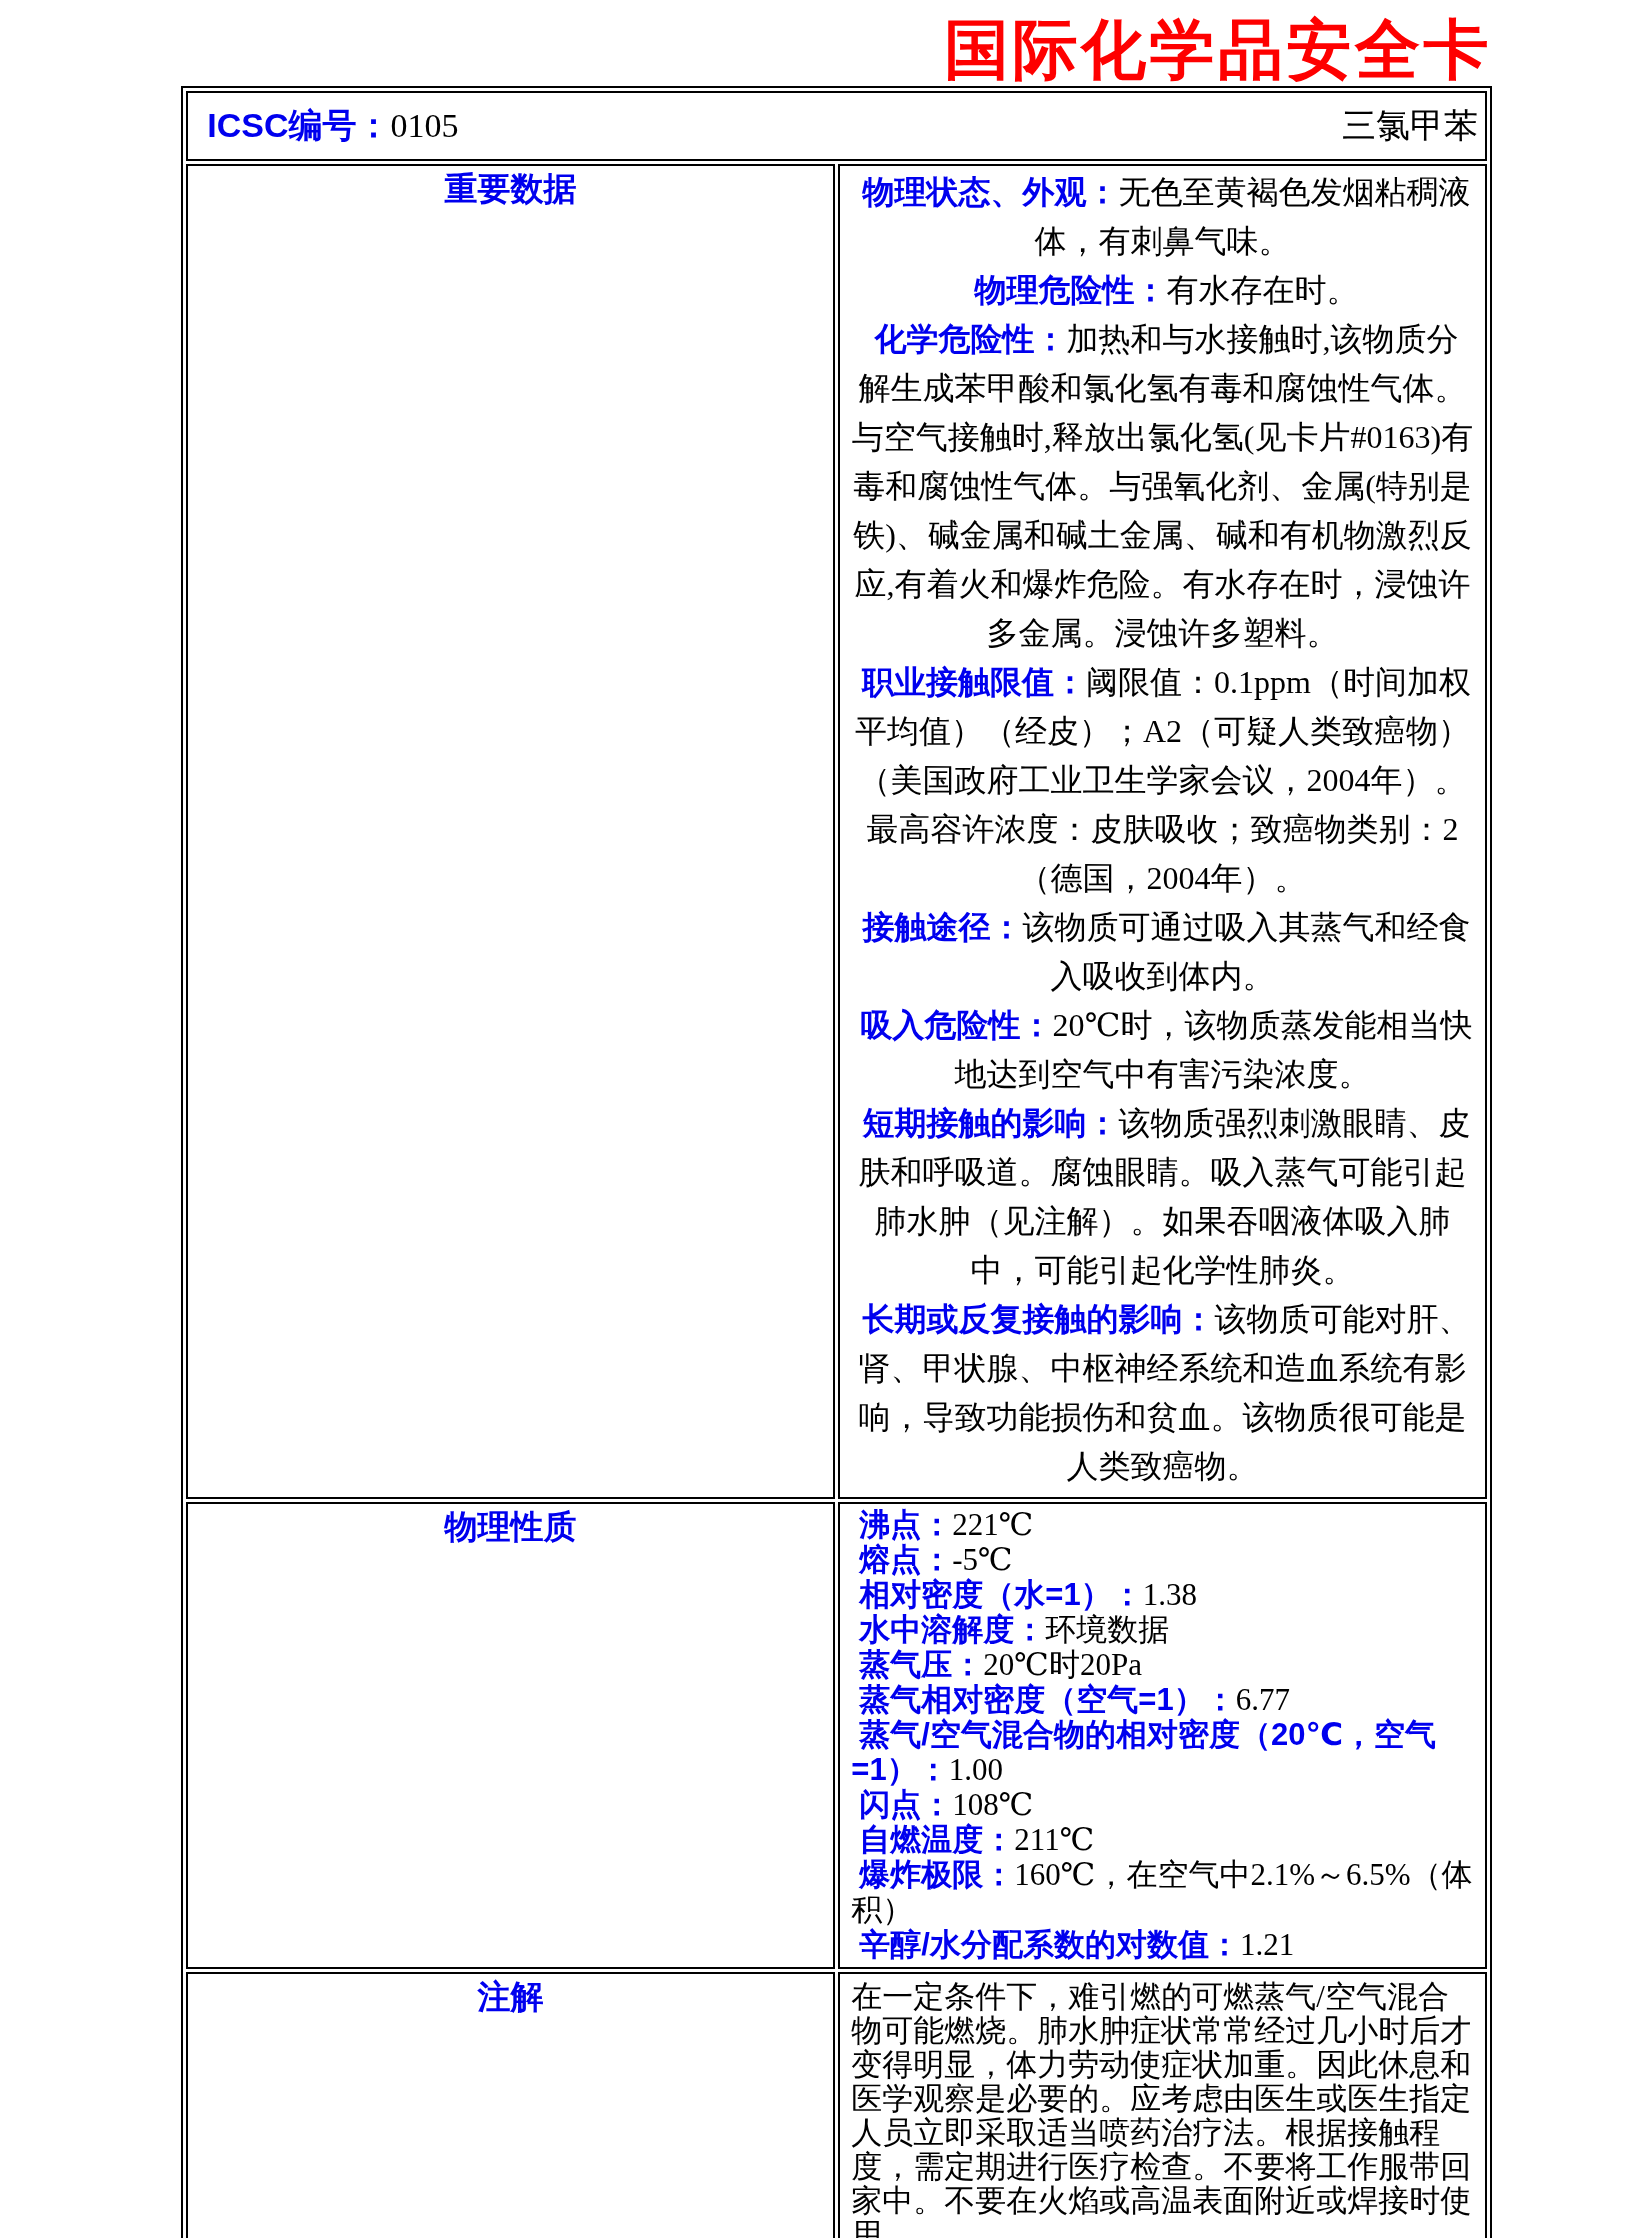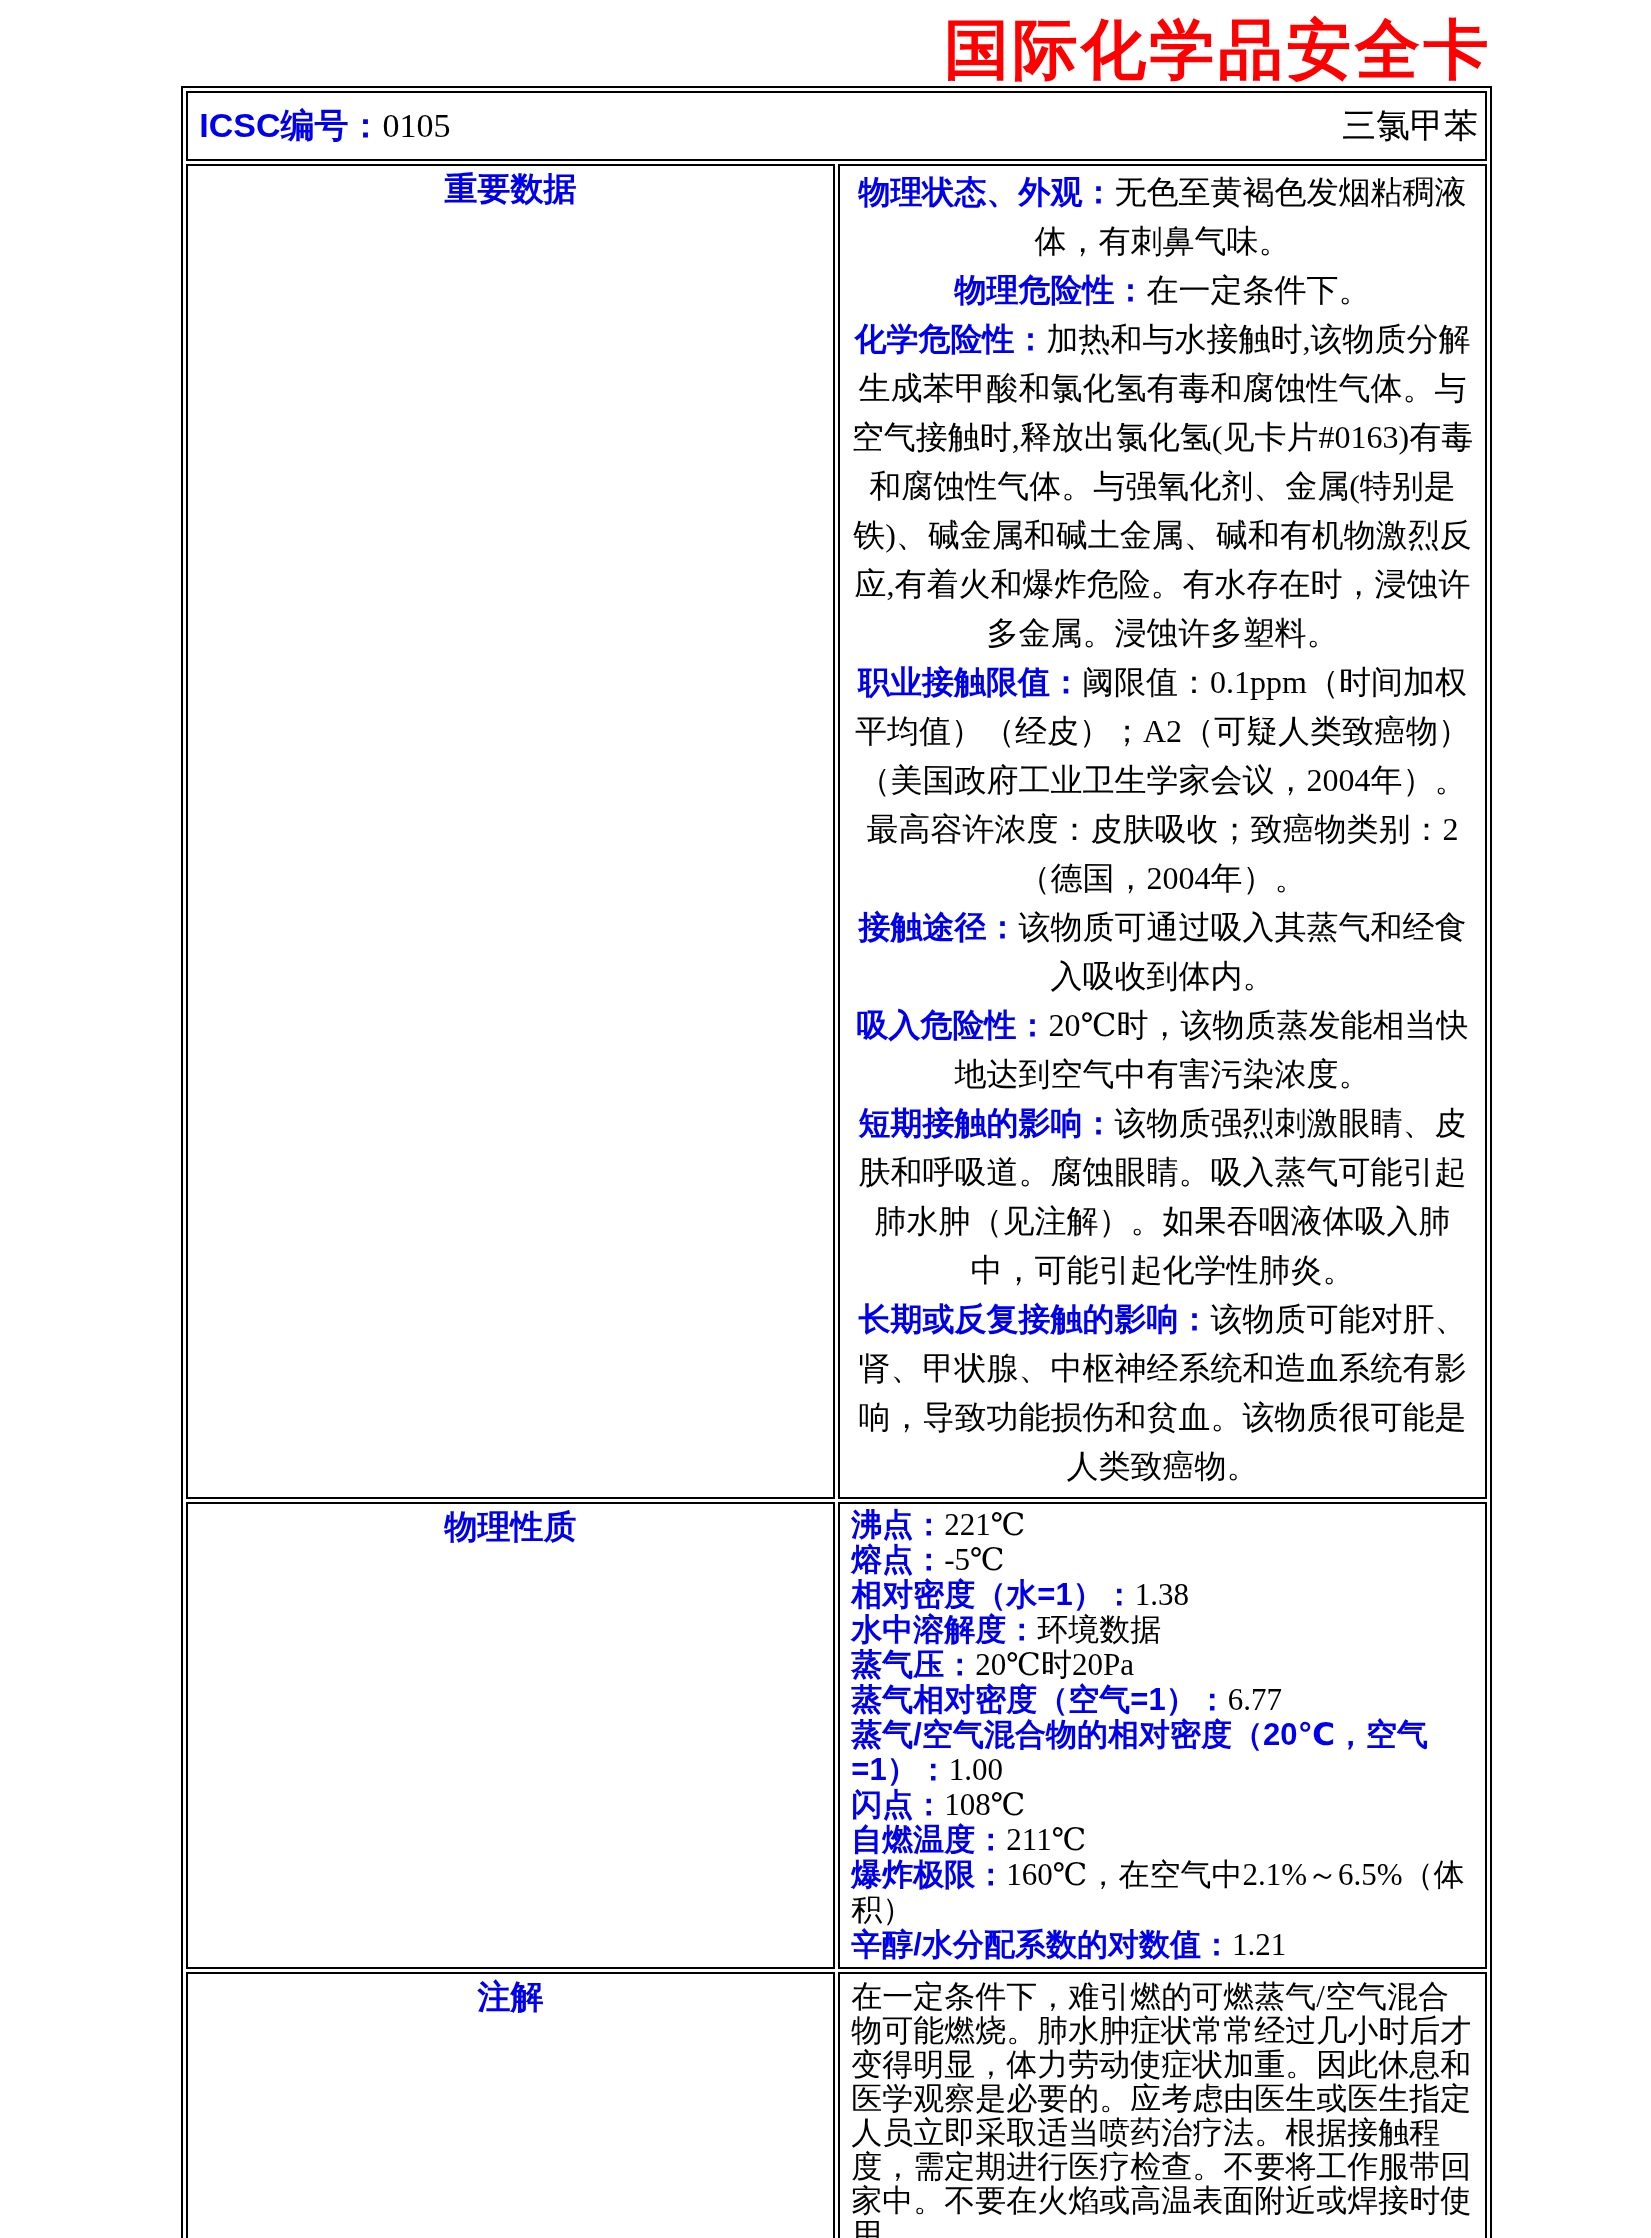--- a/index.html
+++ b/index.html
@@ -23,20 +23,21 @@
     color:#0000ee; font-weight:bold; font-size:33px;
     font-family:"Liberation Sans","DejaVu Sans",sans-serif;
     margin-left:19px;
   }
   td.content { padding:2.8px 11.3px 5.6px 11.3px; }
   .icsc-cell { padding:10px 7px 10px 11.3px; }
   .icsc-flex { display:flex; justify-content:space-between; align-items:center; font-size:34px; }
   .blue-lbl {
     color:#0000ee; font-weight:bold;
     font-family:"Liberation Sans","DejaVu Sans",sans-serif;
+    margin-left:8px;
   }
   .sec { margin:0; font-size:32px; line-height:49px; text-align:center; }
   .phys-line { font-size:31px; line-height:35px; }
   .note-text { font-size:31px; line-height:34px; display:block; padding-top:2.8px; }
   .env-cell { height:56px; }
 </style>
 </head>
 <body>
 
 <div class="card">
@@ -54,21 +55,21 @@
           </div>
           <div>三氯甲苯</div>
         </div>
       </td>
     </tr>
 
     <tr>
       <td class="rowlabel">重要数据</td>
       <td class="content">
         <p class="sec"><span class="lbl blue-lbl">物理状态、外观：</span><span>无色至黄褐色发烟粘稠液体，有刺鼻气味。</span></p>
-        <p class="sec"><span class="lbl blue-lbl">物理危险性：</span><span>在一定条件下。</span></p>
+        <p class="sec"><span class="lbl blue-lbl">物理危险性：</span><span>有水存在时。</span></p>
         <p class="sec"><span class="lbl blue-lbl">化学危险性：</span><span>加热和与水接触时,该物质分解生成苯甲酸和氯化氢有毒和腐蚀性气体。与空气接触时,释放出氯化氢(见卡片#0163)有毒和腐蚀性气体。与强氧化剂、金属(特别是铁)、碱金属和碱土金属、碱和有机物激烈反应,有着火和爆炸危险。有水存在时，浸蚀许多金属。浸蚀许多塑料。</span></p>
         <p class="sec"><span class="lbl blue-lbl">职业接触限值：</span><span>阈限值：0.1ppm（时间加权平均值）（经皮）；A2（可疑人类致癌物）（美国政府工业卫生学家会议，2004年）。最高容许浓度：皮肤吸收；致癌物类别：2（德国，2004年）。</span></p>
         <p class="sec"><span class="lbl blue-lbl">接触途径：</span><span>该物质可通过吸入其蒸气和经食入吸收到体内。</span></p>
         <p class="sec"><span class="lbl blue-lbl">吸入危险性：</span><span>20℃时，该物质蒸发能相当快地达到空气中有害污染浓度。</span></p>
         <p class="sec"><span class="lbl blue-lbl">短期接触的影响：</span><span>该物质强烈刺激眼睛、皮肤和呼吸道。腐蚀眼睛。吸入蒸气可能引起肺水肿（见注解）。如果吞咽液体吸入肺中，可能引起化学性肺炎。</span></p>
         <p class="sec"><span class="lbl blue-lbl">长期或反复接触的影响：</span><span>该物质可能对肝、肾、甲状腺、中枢神经系统和造血系统有影响，导致功能损伤和贫血。该物质很可能是人类致癌物。</span></p>
       </td>
     </tr>
 
     <tr>

